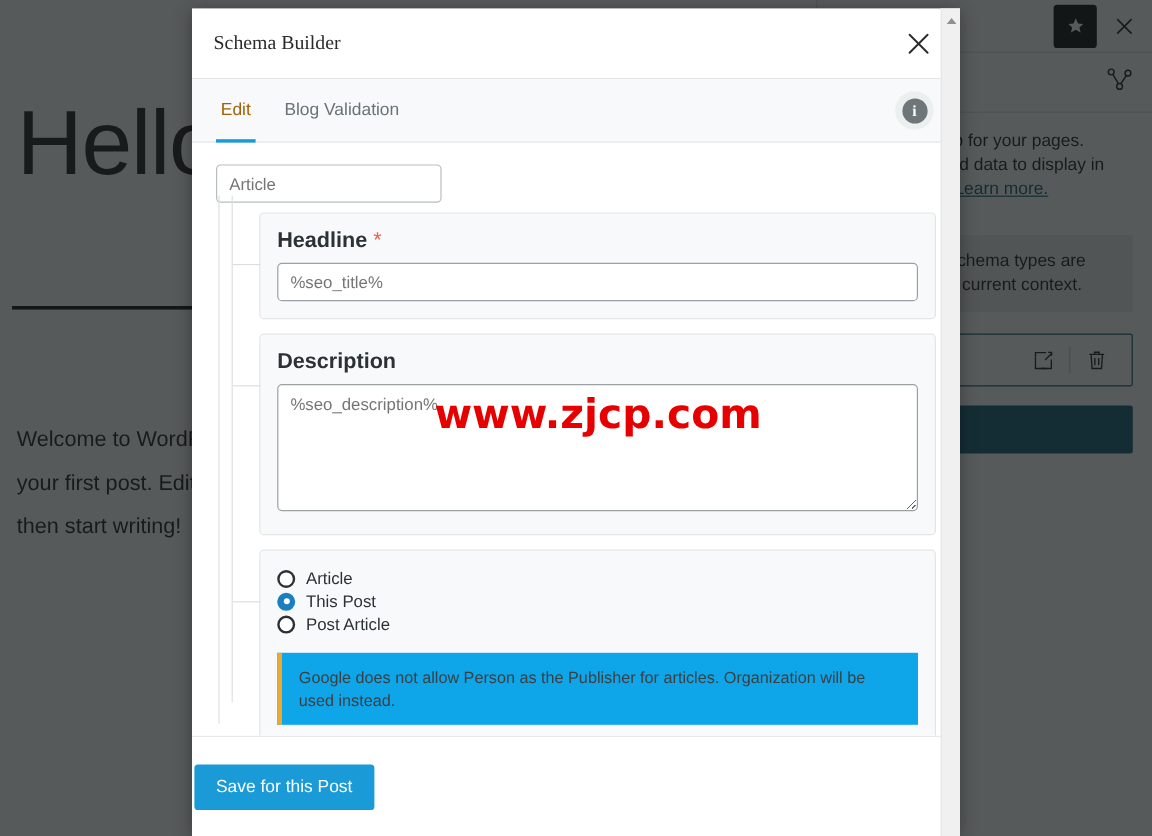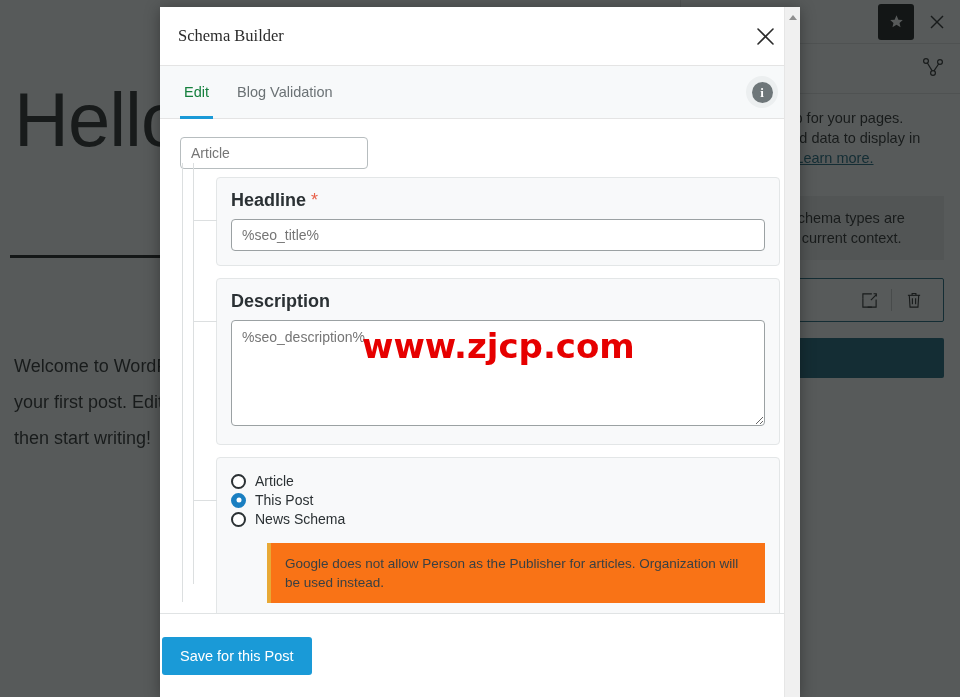--- a/index.html
+++ b/index.html
@@ -100,21 +100,21 @@
 
   .modal-tabs {
     height: 53px; min-height: 53px; background: #f7f9fa; border-bottom: 1px solid #e4e4e4;
     display: flex; align-items: center; padding: 0 16px 0 0; position: relative;
   }
   .tab {
     height: 53px; display: flex; align-items: center; padding: 0 14px;
     font-size: 14.5px; color: #6b7275; position: relative;
   }
   .tab:first-child { margin-left: 10px; }
-  .tab.active { color: #15803d; }
+  .tab.active { color: #a16207; }
   .tab.active::after {
     content: ""; position: absolute; left: 10px; right: 10px; bottom: 0;
     height: 3px; background: #1a9ad7;
   }
   .tabs-spacer { flex: 1; }
   .info-icon {
     width: 32px; height: 32px; border-radius: 50%; background: #eceff0;
     display: flex; align-items: center; justify-content: center; margin-right: 6px;
   }
   .info-icon .dot {
@@ -174,22 +174,22 @@
     background: #fff; flex: none; position: relative;
   }
   .radio.checked { border-color: #1a7fc1; border-width: 4px; background: #1a7fc1; }
   .radio.checked::after {
     content: ""; position: absolute; left: 50%; top: 50%; transform: translate(-50%,-50%);
     width: 5px; height: 5px; border-radius: 50%; background: #ffffff;
   }
   .radio-label { font-size: 14px; color: #2b3134; }
 
   .alert {
-    margin-top: 16px; background: #f97316; border-left: 4px solid #e8a935;
-    padding: 11px 14px; font-size: 13.5px; line-height: 19px; color: #3a4043; margin-left: 36px;
+    margin-top: 16px; background: #0ea5e9; border-left: 4px solid #e8a935;
+    padding: 11px 14px; font-size: 13.5px; line-height: 19px; color: #3a4043;
   }
 
   .modal-foot {
     height: 84px; min-height: 84px; border-top: 1px solid #e0e3e4;
     display: flex; align-items: center; padding-left: 2px; background: #fff;
   }
   .save-btn {
     background: #1a9ad7; color: #fff; border: none; border-radius: 3px;
     height: 38px; padding: 0 18px; font-size: 14.5px; cursor: pointer;
     font-family: "Liberation Sans", sans-serif;
@@ -362,21 +362,21 @@
           <div class="radio-row">
             <span class="radio"></span>
             <span class="radio-label">Article</span>
           </div>
           <div class="radio-row">
             <span class="radio checked"></span>
             <span class="radio-label">This Post</span>
           </div>
           <div class="radio-row">
             <span class="radio"></span>
-            <span class="radio-label">News Schema</span>
+            <span class="radio-label">Post Article</span>
           </div>
 
           <div class="alert">Google does not allow Person as the Publisher for articles. Organization will be used instead.</div>
         </div>
 
       </div>
     </div>
 
     <div class="modal-foot">
       <button class="save-btn">Save for this Post</button>

